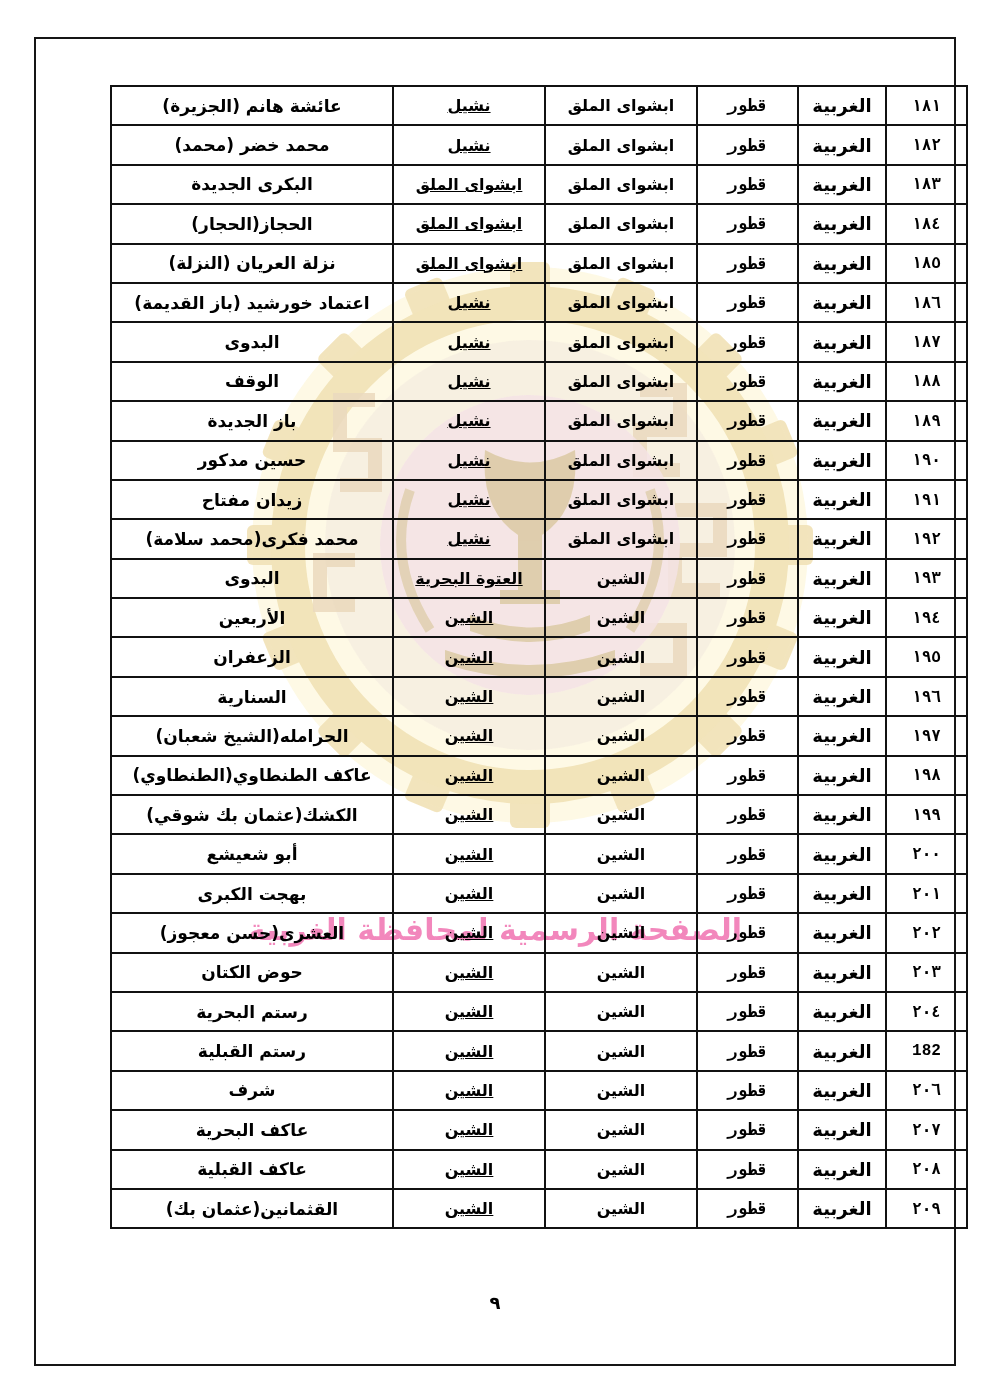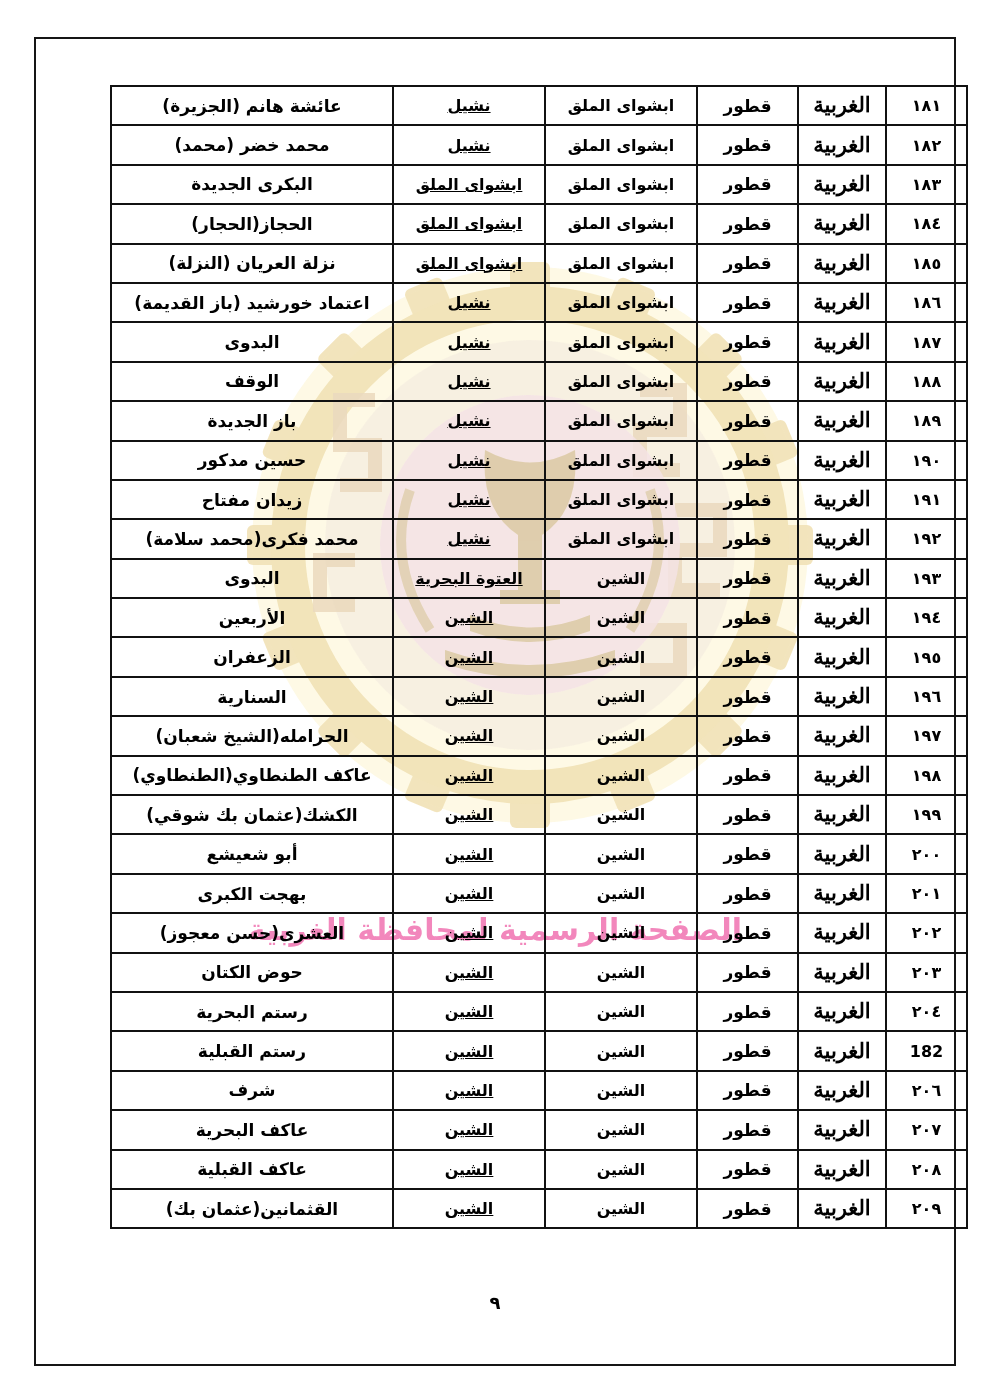--- a/index.html
+++ b/index.html
@@ -63,23 +63,23 @@
     border: 2px solid #111111;
     text-align: center;
     vertical-align: middle;
     font-weight: bold;
     color: #000000;
     height: 37.4px;
     padding: 0 4px;
     overflow: hidden;
     white-space: nowrap;
   }
-  td.c-num     { width: 71px;  font-size: 16px; }
-  td.c-gov     { width: 78px;  font-size: 21px; font-family: Liberation Serif, serif; }
-  td.c-center  { width: 91px;  font-size: 17px; }
+  td.c-num     { width: 71px;  font-size: 16px; font-family: Liberation Mono, monospace; }
+  td.c-gov     { width: 78px;  font-size: 18px; }
+  td.c-center  { width: 91px;  font-size: 17px; font-family: Liberation Mono, monospace; }
   td.c-unit    { width: 142px; font-size: 16px; }
   td.c-village { width: 142px; font-size: 16px; text-decoration: underline; }
   td.c-name    { width: 272px; font-size: 17px; }
   .page-number {
     position: absolute;
     left: 0;
     top: 1292px;
     width: 990px;
     text-align: center;
     font-size: 18px;

